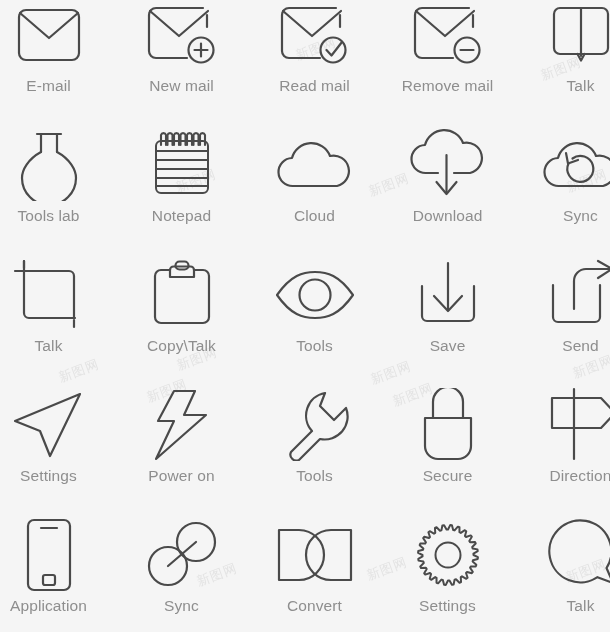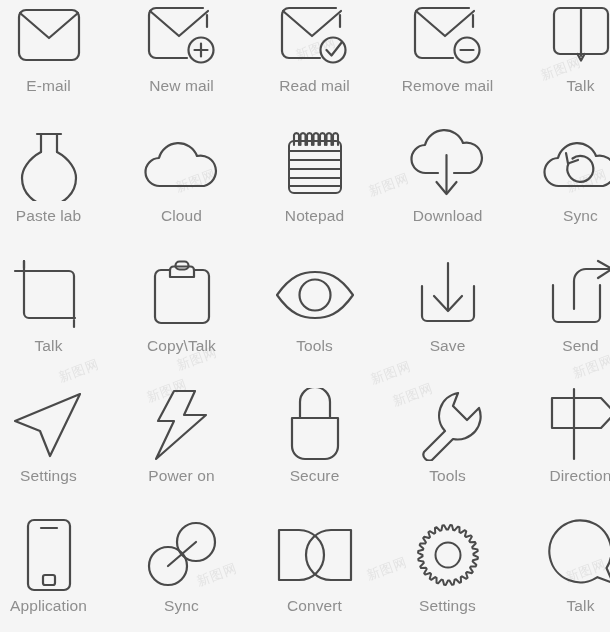--- a/index.html
+++ b/index.html
@@ -140,30 +140,21 @@
   </div>
 
   <div class="cell">
     <div class="glyph">
       <svg width="62" height="72" viewBox="0 0 62 72" fill="none" stroke="#4a4a4a" stroke-width="2.2" stroke-linecap="round" stroke-linejoin="round">
         <path d="M19 5 h24"></path>
         <path d="M23 5 v18 M39 5 v18"></path>
         <path d="M23 23 C10 30 4 41 4 49 a27 27 0 0 0 54 0 c0 -8 -6 -19 -19 -26"></path>
       </svg>
     </div>
-    <div class="lbl">Paste lab</div>
-  </div>
-
-  <div class="cell">
-    <div class="glyph">
-      <svg width="80" height="58" viewBox="0 0 80 58" fill="none" stroke="#4a4a4a" stroke-width="2.2" stroke-linecap="round" stroke-linejoin="round">
-        <path d="M18 50 a14 14 0 0 1 -1 -28 a20 20 0 0 1 38 -2 a14 14 0 0 1 7 30 z"></path>
-      </svg>
-    </div>
-    <div class="lbl">Cloud</div>
+    <div class="lbl">Tools lab</div>
   </div>
 
   <div class="cell">
     <div class="glyph">
       <svg width="68" height="72" viewBox="0 0 68 72" fill="none" stroke="#4a4a4a" stroke-width="2" stroke-linecap="round" stroke-linejoin="round">
         <rect x="8" y="12" width="52" height="52" rx="5"></rect>
         <path d="M8 22 H60 M8 31 H60 M8 40 H60 M8 49 H60 M8 57 H60"></path>
         <g stroke-width="2.1">
           <path d="M13 16 v-10 a2.6 2.6 0 0 1 5 0 v10"></path>
           <path d="M19.5 16 v-10 a2.6 2.6 0 0 1 5 0 v10"></path>
@@ -173,20 +164,29 @@
           <path d="M45.5 16 v-10 a2.6 2.6 0 0 1 5 0 v10"></path>
           <path d="M52 16 v-10 a2.6 2.6 0 0 1 5 0 v10"></path>
         </g>
       </svg>
     </div>
     <div class="lbl">Notepad</div>
   </div>
 
   <div class="cell">
     <div class="glyph">
+      <svg width="80" height="58" viewBox="0 0 80 58" fill="none" stroke="#4a4a4a" stroke-width="2.2" stroke-linecap="round" stroke-linejoin="round">
+        <path d="M18 50 a14 14 0 0 1 -1 -28 a20 20 0 0 1 38 -2 a14 14 0 0 1 7 30 z"></path>
+      </svg>
+    </div>
+    <div class="lbl">Cloud</div>
+  </div>
+
+  <div class="cell">
+    <div class="glyph">
       <svg width="80" height="76" viewBox="0 0 80 76" fill="none" stroke="#4a4a4a" stroke-width="2.2" stroke-linecap="round" stroke-linejoin="round">
         <path d="M30 46 H18 a14 14 0 0 1 -1 -28 a20 20 0 0 1 38 -2 a14 14 0 0 1 7 30 H46"></path>
         <path d="M38.5 28 V66"></path>
         <path d="M28.5 55 L38.5 67 L48.5 55"></path>
       </svg>
     </div>
     <div class="lbl">Download</div>
   </div>
 
   <div class="cell">
@@ -268,35 +268,35 @@
     <div class="glyph">
       <svg width="62" height="74" viewBox="0 0 62 74" fill="none" stroke="#4a4a4a" stroke-width="2.2" stroke-linecap="round" stroke-linejoin="round">
         <path d="M44 3 H23 L7 33 H23 L5 71 L55 27 H33 z"></path>
       </svg>
     </div>
     <div class="lbl">Power on</div>
   </div>
 
   <div class="cell">
     <div class="glyph">
+      <svg width="72" height="72" viewBox="0 0 72 72" fill="none" stroke="#4a4a4a" stroke-width="2.2" stroke-linecap="round" stroke-linejoin="round">
+        <path d="M46 4 a23 23 0 0 0 -13 38 L12 63 a7.5 7.5 0 0 0 0 0 a6 6 0 0 0 8 8 l21 -21 a23 23 0 0 0 26 -31 L55 31 L41 17 z"></path>
+      </svg>
+    </div>
+    <div class="lbl">Tools</div>
+  </div>
+
+  <div class="cell">
+    <div class="glyph">
       <svg width="58" height="74" viewBox="0 0 58 74" fill="none" stroke="#4a4a4a" stroke-width="2.2" stroke-linecap="round" stroke-linejoin="round">
         <path d="M14 30 V14 a15 15 0 0 1 30 0 v16"></path>
         <path d="M6 30 H52 V58 a13 13 0 0 1 -13 13 H19 A13 13 0 0 1 6 58 z"></path>
       </svg>
     </div>
     <div class="lbl">Secure</div>
-  </div>
-
-  <div class="cell">
-    <div class="glyph">
-      <svg width="72" height="72" viewBox="0 0 72 72" fill="none" stroke="#4a4a4a" stroke-width="2.2" stroke-linecap="round" stroke-linejoin="round">
-        <path d="M46 4 a23 23 0 0 0 -13 38 L12 63 a7.5 7.5 0 0 0 0 0 a6 6 0 0 0 8 8 l21 -21 a23 23 0 0 0 26 -31 L55 31 L41 17 z"></path>
-      </svg>
-    </div>
-    <div class="lbl">Tools</div>
   </div>
 
   <div class="cell">
     <div class="glyph">
       <svg width="76" height="76" viewBox="0 0 76 76" fill="none" stroke="#4a4a4a" stroke-width="2.2" stroke-linecap="round" stroke-linejoin="round">
         <path d="M31 2 V72"></path>
         <path d="M9 11 H58 L72 26 L58 41 H9 z"></path>
       </svg>
     </div>
     <div class="lbl">Direction</div>

